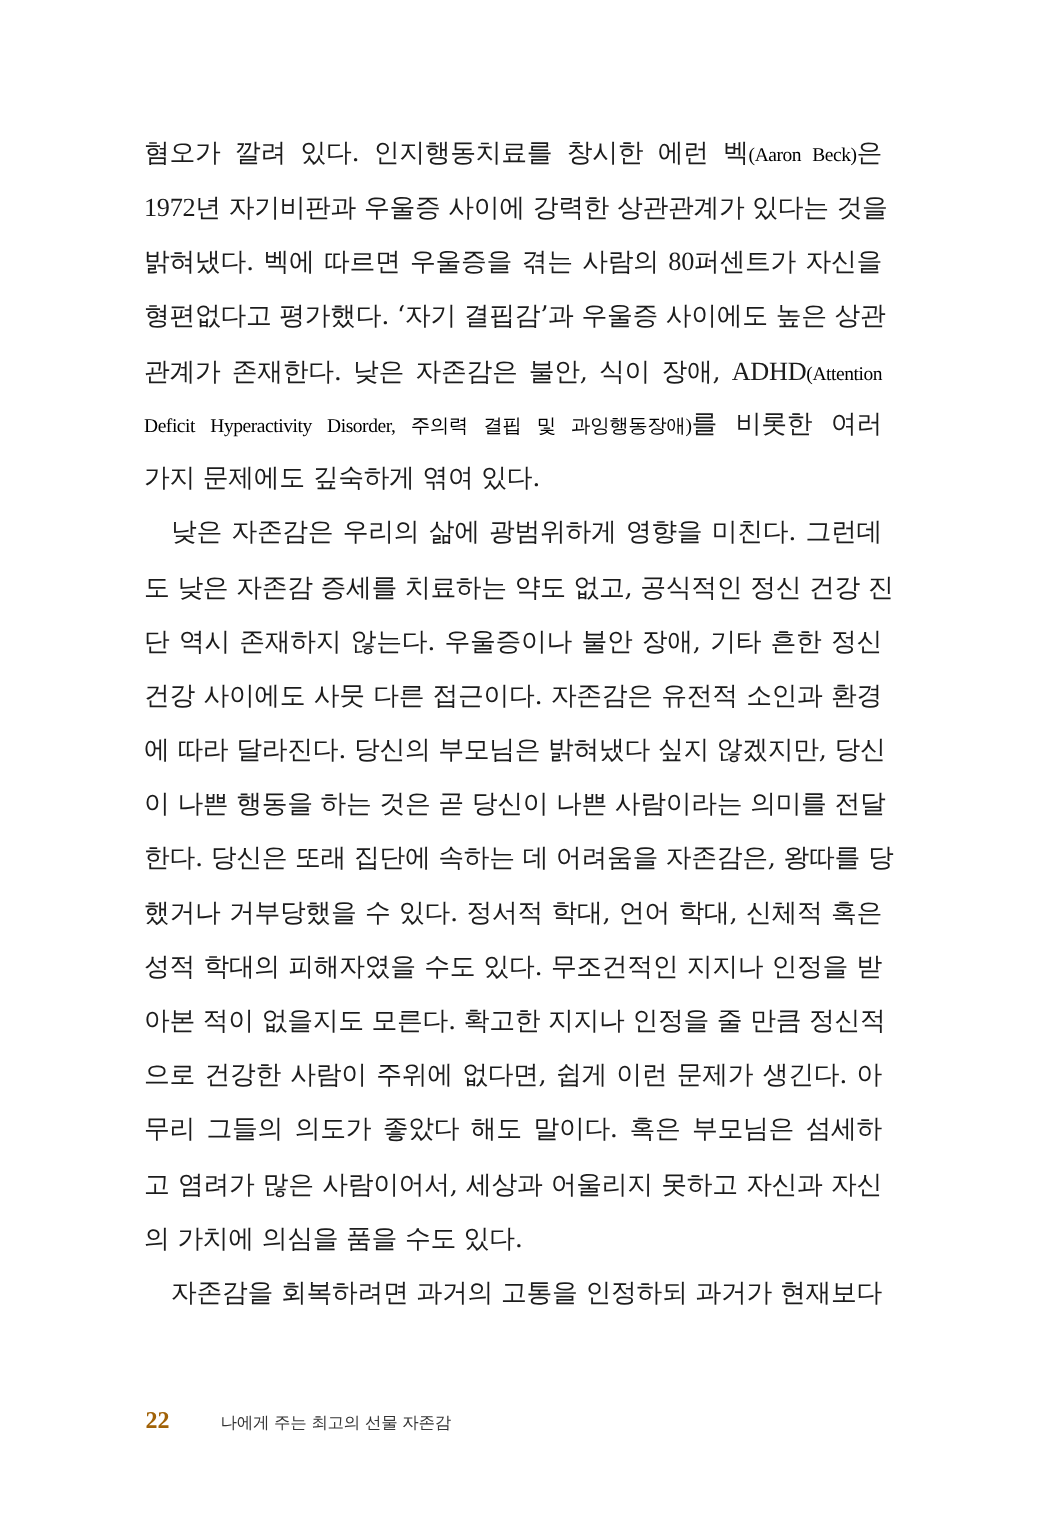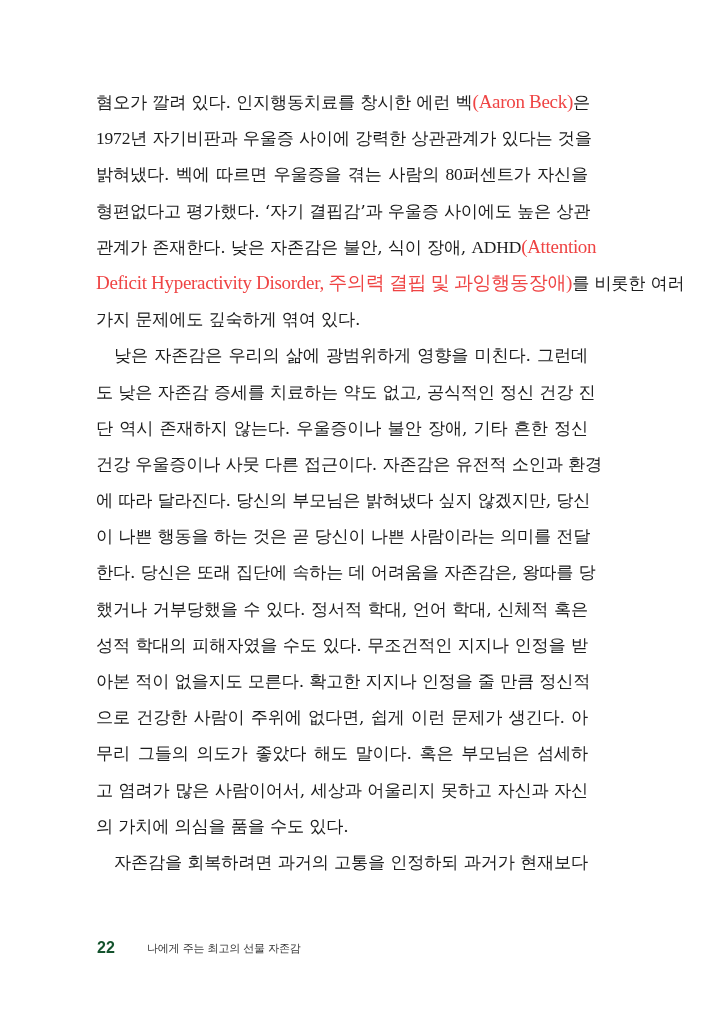--- a/index.html
+++ b/index.html
@@ -35,42 +35,42 @@
       text-align-last: justify;
       letter-spacing: -0.2px;
     }
     .line.last {
       text-align-last: left;
     }
     .line.indent {
       padding-left: 18px;
     }
     .small {
-      font-size: 19px;
-      color: #ef4444;
+      font-size: 13px;
+      color: #000000;
       letter-spacing: -0.3px;
       font-family: "Liberation Serif", "DejaVu Serif", serif;
     }
     .latin {
       font-family: "Liberation Serif", "DejaVu Serif", serif;
       font-size: 17.5px;
     }
     .footer {
       position: absolute;
       left: 97px;
       top: 938px;
       height: 20px;
       display: flex;
       align-items: center;
     }
     .page-number {
-      font-family: Liberation Sans, sans-serif;
+      font-family: Liberation Serif, serif;
       font-weight: bold;
       font-size: 16px;
-      color: #14532d;
+      color: #a16207;
       width: 50px;
     }
     .book-title {
       font-family: "DejaVu Sans", "Liberation Sans", sans-serif;
       font-size: 11px;
       color: #333333;
       letter-spacing: -0.2px;
     }
   </style>
 </head>
@@ -84,21 +84,21 @@
         <div class="line"><span>밝혀냈다. 벡에 따르면 우울증을 겪는 사람의 </span><span class="latin">80</span><span>퍼센트가 자신을</span></div>
         <div class="line"><span>형편없다고 평가했다. ‘자기 결핍감’과 우울증 사이에도 높은 상관</span></div>
         <div class="line"><span>관계가 존재한다. 낮은 자존감은 불안, 식이 장애, </span><span class="latin">ADHD</span><span class="small">(Attention</span></div>
         <div class="line"><span class="small">Deficit Hyperactivity Disorder, 주의력 결핍 및 과잉행동장애)</span><span>를 비롯한 여러</span></div>
         <div class="line last"><span>가지 문제에도 깊숙하게 엮여 있다.</span></div>
       </div>
       <div>
         <div class="line indent"><span>낮은 자존감은 우리의 삶에 광범위하게 영향을 미친다. 그런데</span></div>
         <div class="line"><span>도 낮은 자존감 증세를 치료하는 약도 없고, 공식적인 정신 건강 진</span></div>
         <div class="line"><span>단 역시 존재하지 않는다. 우울증이나 불안 장애, 기타 흔한 정신</span></div>
-        <div class="line"><span>건강 우울증이나 사뭇 다른 접근이다. 자존감은 유전적 소인과 환경</span></div>
+        <div class="line"><span>건강 사이에도 사뭇 다른 접근이다. 자존감은 유전적 소인과 환경</span></div>
         <div class="line"><span>에 따라 달라진다. 당신의 부모님은 밝혀냈다 싶지 않겠지만, 당신</span></div>
         <div class="line"><span>이 나쁜 행동을 하는 것은 곧 당신이 나쁜 사람이라는 의미를 전달</span></div>
         <div class="line"><span>한다. 당신은 또래 집단에 속하는 데 어려움을 자존감은, 왕따를 당</span></div>
         <div class="line"><span>했거나 거부당했을 수 있다. 정서적 학대, 언어 학대, 신체적 혹은</span></div>
         <div class="line"><span>성적 학대의 피해자였을 수도 있다. 무조건적인 지지나 인정을 받</span></div>
         <div class="line"><span>아본 적이 없을지도 모른다. 확고한 지지나 인정을 줄 만큼 정신적</span></div>
         <div class="line"><span>으로 건강한 사람이 주위에 없다면, 쉽게 이런 문제가 생긴다. 아</span></div>
         <div class="line"><span>무리 그들의 의도가 좋았다 해도 말이다. 혹은 부모님은 섬세하</span></div>
         <div class="line"><span>고 염려가 많은 사람이어서, 세상과 어울리지 못하고 자신과 자신</span></div>
         <div class="line last"><span>의 가치에 의심을 품을 수도 있다.</span></div>

